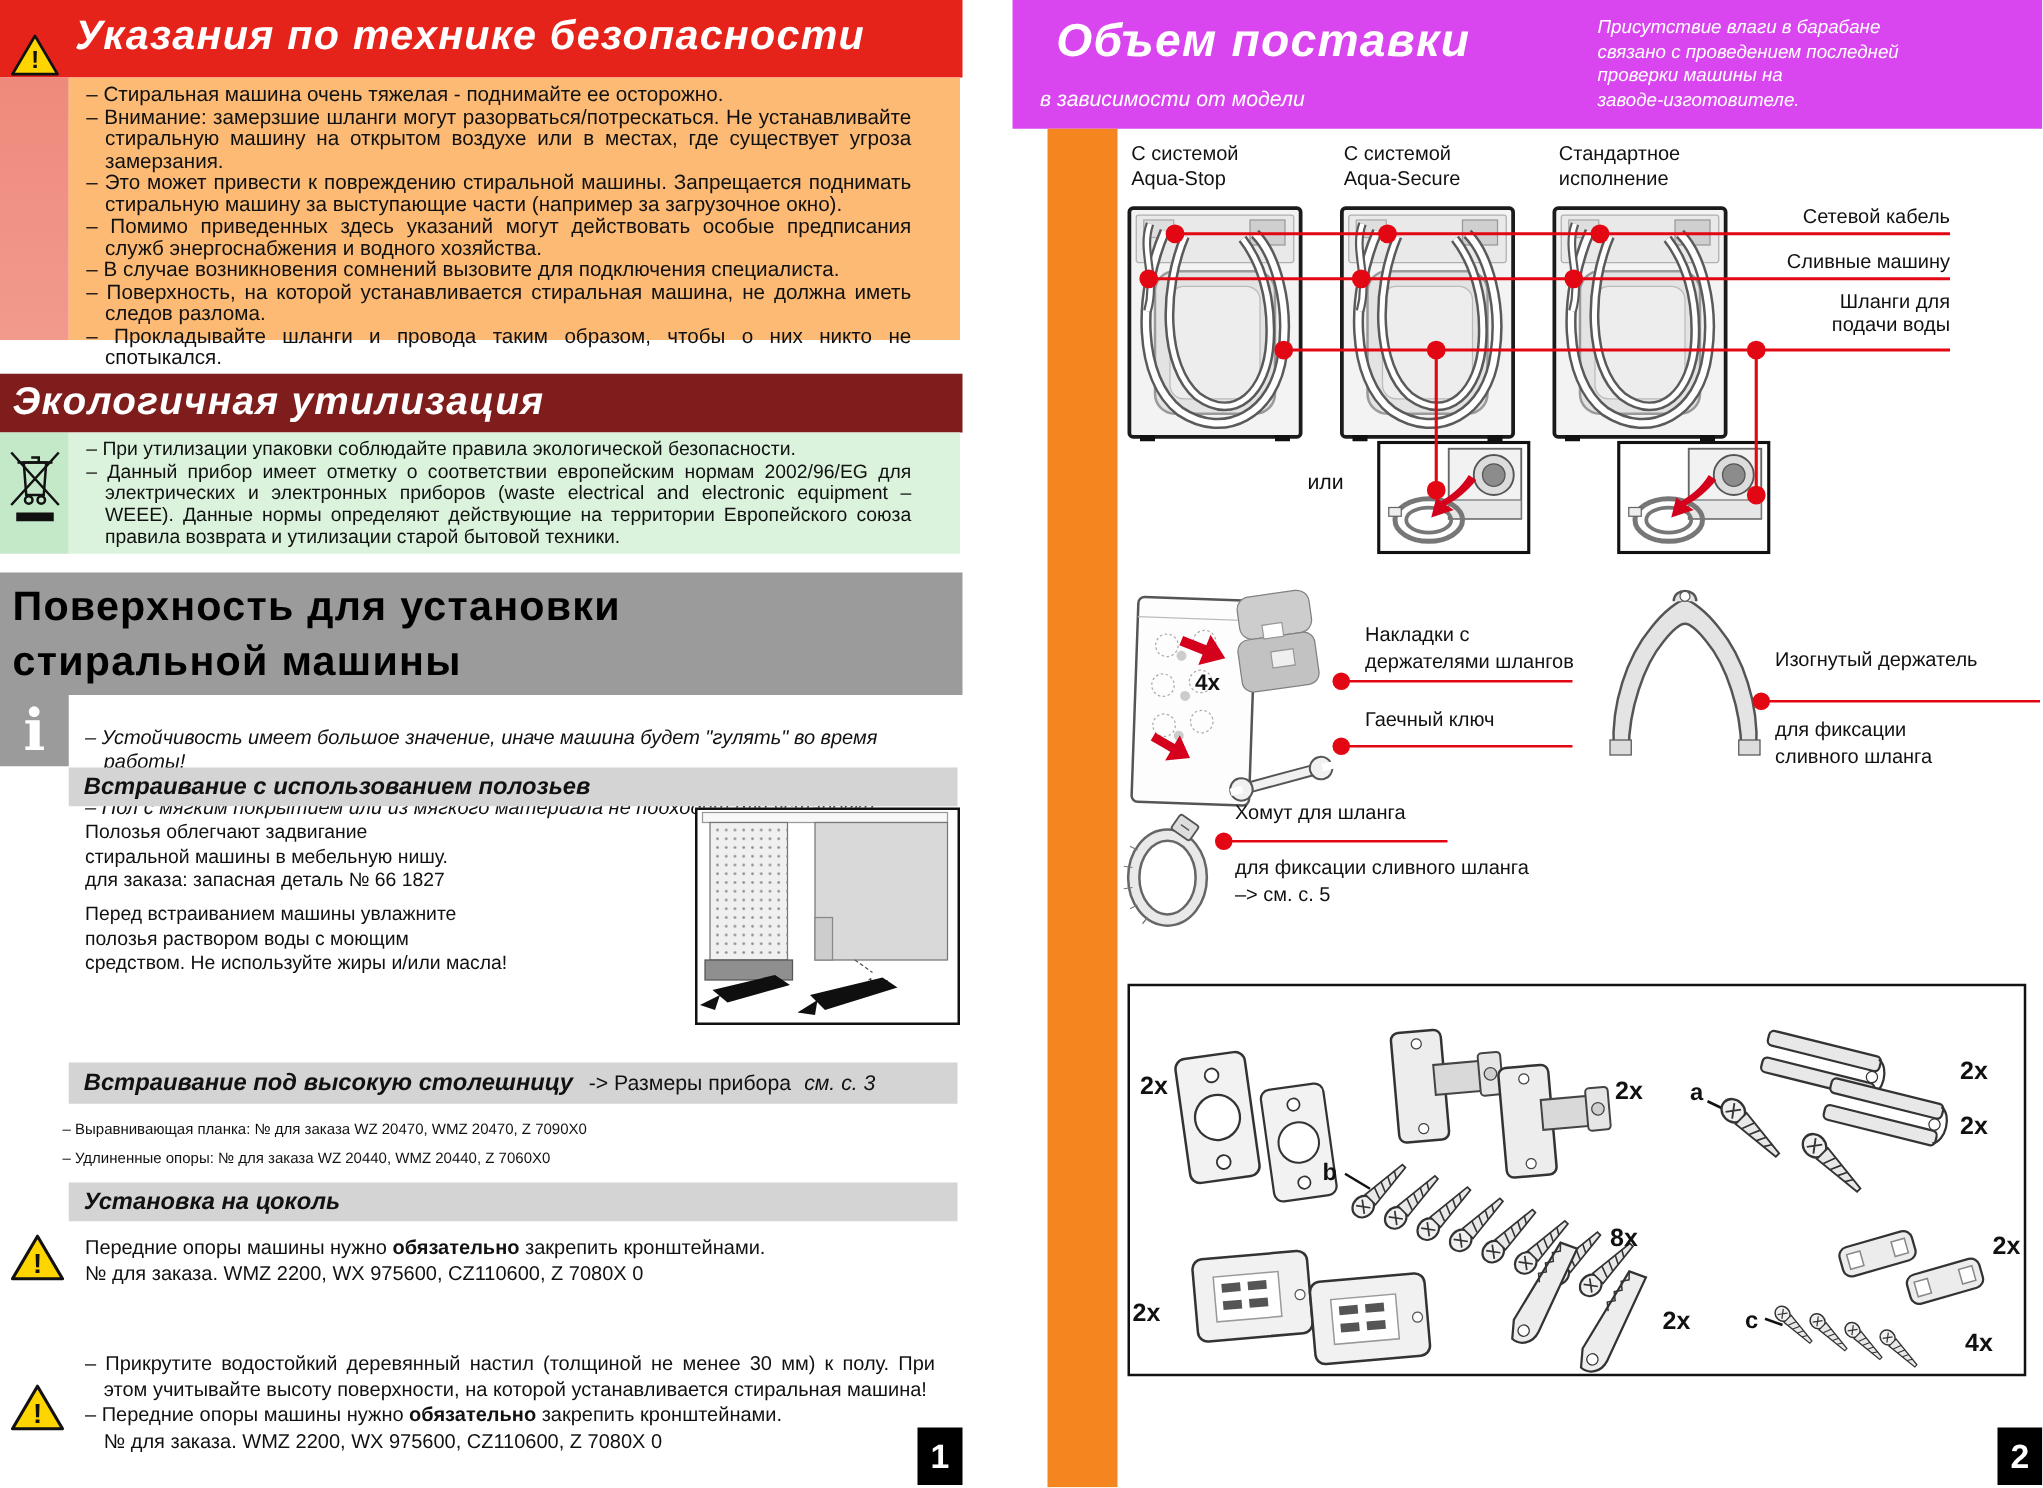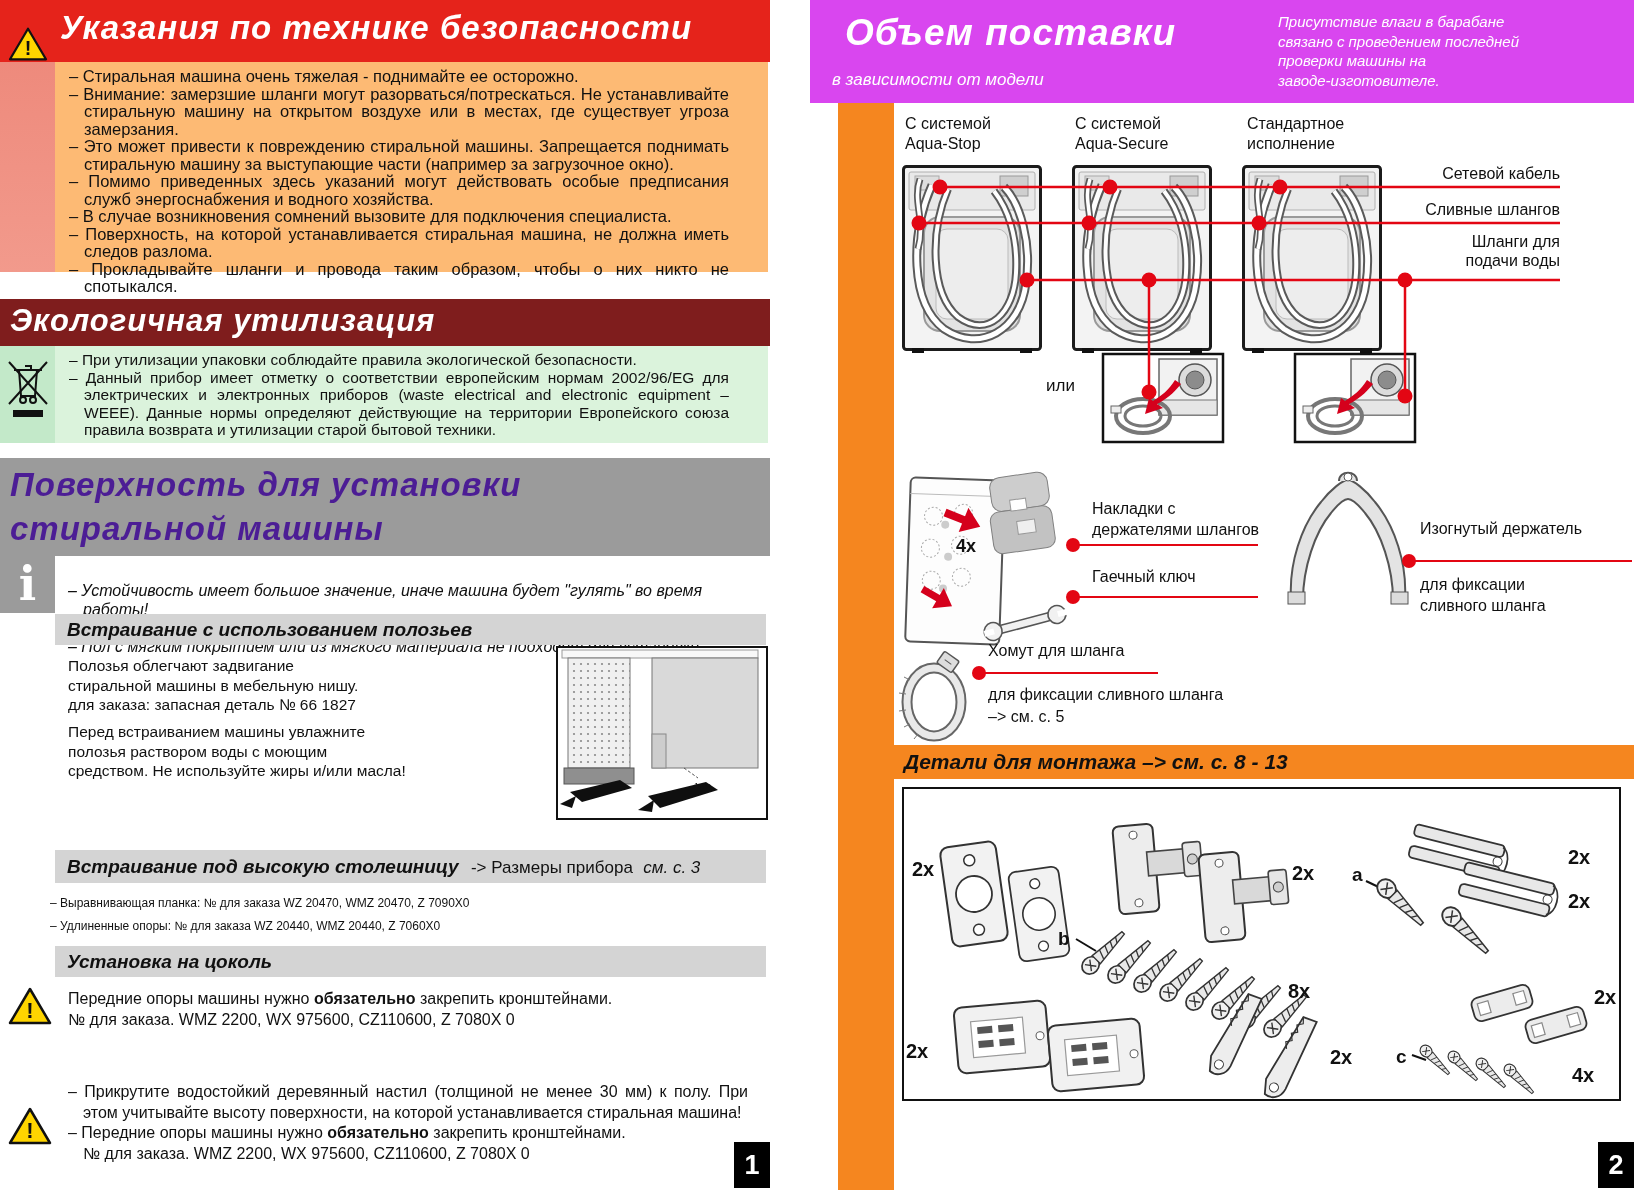--- a/index.html
+++ b/index.html
@@ -15,21 +15,21 @@
   .hdr-red .t{position:absolute;left:60px;top:9px;font-size:33px;font-weight:bold;font-style:italic;color:#fff;letter-spacing:1px;}
   .strip-salmon{left:0;top:62px;width:55px;height:210px;background:linear-gradient(#ee8a7c,#f29a8c);}
   .body-pink{left:55px;top:62px;width:713px;height:210px;background:#fdba74;}
   .safety-text{position:absolute;left:14px;top:6px;width:660px;font-size:16.5px;line-height:17.5px;}
   .hdr-green{left:0;top:299px;width:770px;height:47px;background:#7f1d1d;}
   .hdr-green .t{position:absolute;left:10px;top:4px;font-size:31px;font-weight:bold;font-style:italic;color:#fff;letter-spacing:1px;}
   .strip-green{left:0;top:346px;width:55px;height:97px;background:#c3e9c9;}
   .body-green{left:55px;top:346px;width:713px;height:97px;background:#dbf3dc;}
   .eco-text{position:absolute;left:14px;top:5px;width:660px;font-size:15.5px;line-height:17.5px;}
   .hdr-gray{left:0;top:458px;width:770px;height:98px;background:#9b9b9b;}
-  .hdr-gray .t{position:absolute;left:10px;top:5px;font-size:33px;font-weight:bold;font-style:italic;color:#4c1d95;line-height:44px;letter-spacing:1px;}
+  .hdr-gray .t{position:absolute;left:10px;top:5px;font-size:33px;font-weight:bold;color:#000000;line-height:44px;letter-spacing:1px;}
   .info-icon{left:0;top:556px;width:55px;height:57px;background:#9b9b9b;text-align:center;}
   .info-icon span{font-family:"DejaVu Serif",serif;font-weight:bold;color:#fff;font-size:46px;line-height:57px;}
   .info-text{left:68px;top:558px;width:690px;font-size:16px;line-height:18.5px;font-style:italic;margin-top:24px;}
   .band{left:55px;width:711px;background:#d4d4d4;}
   .band .h{font-size:19px;font-weight:bold;font-style:italic;padding-left:12px;}
   .cline{position:absolute;border-top:2.5px solid #e30613;height:0;}
   .cline i{position:absolute;left:-4px;top:-8px;width:14px;height:14px;border-radius:50%;background:#e30613;}
   .qty{position:absolute;font-weight:bold;font-size:20px;}
   .ltr{position:absolute;font-weight:bold;font-size:19px;}
   .badge{width:36px;height:46px;background:#000;color:#fff;font-weight:bold;font-size:27px;text-align:center;line-height:46px;}
@@ -248,21 +248,21 @@
         <circle cx="249" cy="120" r="7.5"></circle>
         <circle cx="505" cy="120" r="7.5"></circle>
       <circle cx="249" cy="232" r="7.5"></circle>
         <circle cx="505" cy="236" r="7.5"></circle>
     </g>
   </svg>
 
   <div class="abs" style="left:1046px;top:376px;font-size:17px">или</div>
 
   <div class="callout" style="top:164px">Сетевой кабель</div>
-  <div class="callout" style="top:200px">Сливные шлангов</div>
+  <div class="callout" style="top:200px">Сливные машину</div>
   <div class="callout pre" style="top:232px">Шланги для
 подачи воды</div>
 
   <svg class="abs" style="left:900px;top:465px" width="195" height="185" viewBox="0 0 195 185">
     <g transform="rotate(2 55 95)">
       <rect x="8" y="14" width="94" height="164" rx="5" fill="#fdfdfd" stroke="#555" stroke-width="2"></rect>
       <path d="M8,30 h94" stroke="#bbb" fill="none"></path>
       <g fill="none" stroke="#aaa" stroke-dasharray="2,2">
         <circle cx="32" cy="52" r="9"></circle>
           <circle cx="62" cy="48" r="9"></circle>
@@ -328,23 +328,20 @@
       <path d="M-4,0 h8" stroke="#555"></path>
     </g>
   </svg>
   <div class="acc-label" style="left:988px;top:640px">Хомут для шланга</div>
   <div class="cline" style="left:976px;top:672px;width:182px">
       <i></i>
     </div>
   <div class="acc-label" style="left:988px;top:684px">для фиксации сливного шланга</div>
   <div class="acc-label" style="left:988px;top:706px">–&gt; см. с. 5</div>
 
-  <div class="abs band-orange">
-    <div class="h">Детали для монтажа –&gt; см. с. 8 - 13</div>
-  </div>
 
   <div class="abs parts-box">
     <svg width="715" height="310" viewBox="0 0 715 310">
       <defs>
         <g id="plate">
           <rect x="-28" y="-50" width="56" height="100" rx="8" fill="#f2f2f2" stroke="#333" stroke-width="2"></rect>
           <circle cx="0" cy="-34" r="5.5" fill="#fff" stroke="#333" stroke-width="1.5"></circle>
           <circle cx="0" cy="36" r="5.5" fill="#fff" stroke="#333" stroke-width="1.5"></circle>
           <circle cx="0" cy="0" r="18" fill="#fff" stroke="#333" stroke-width="1.8"></circle>
         </g>

